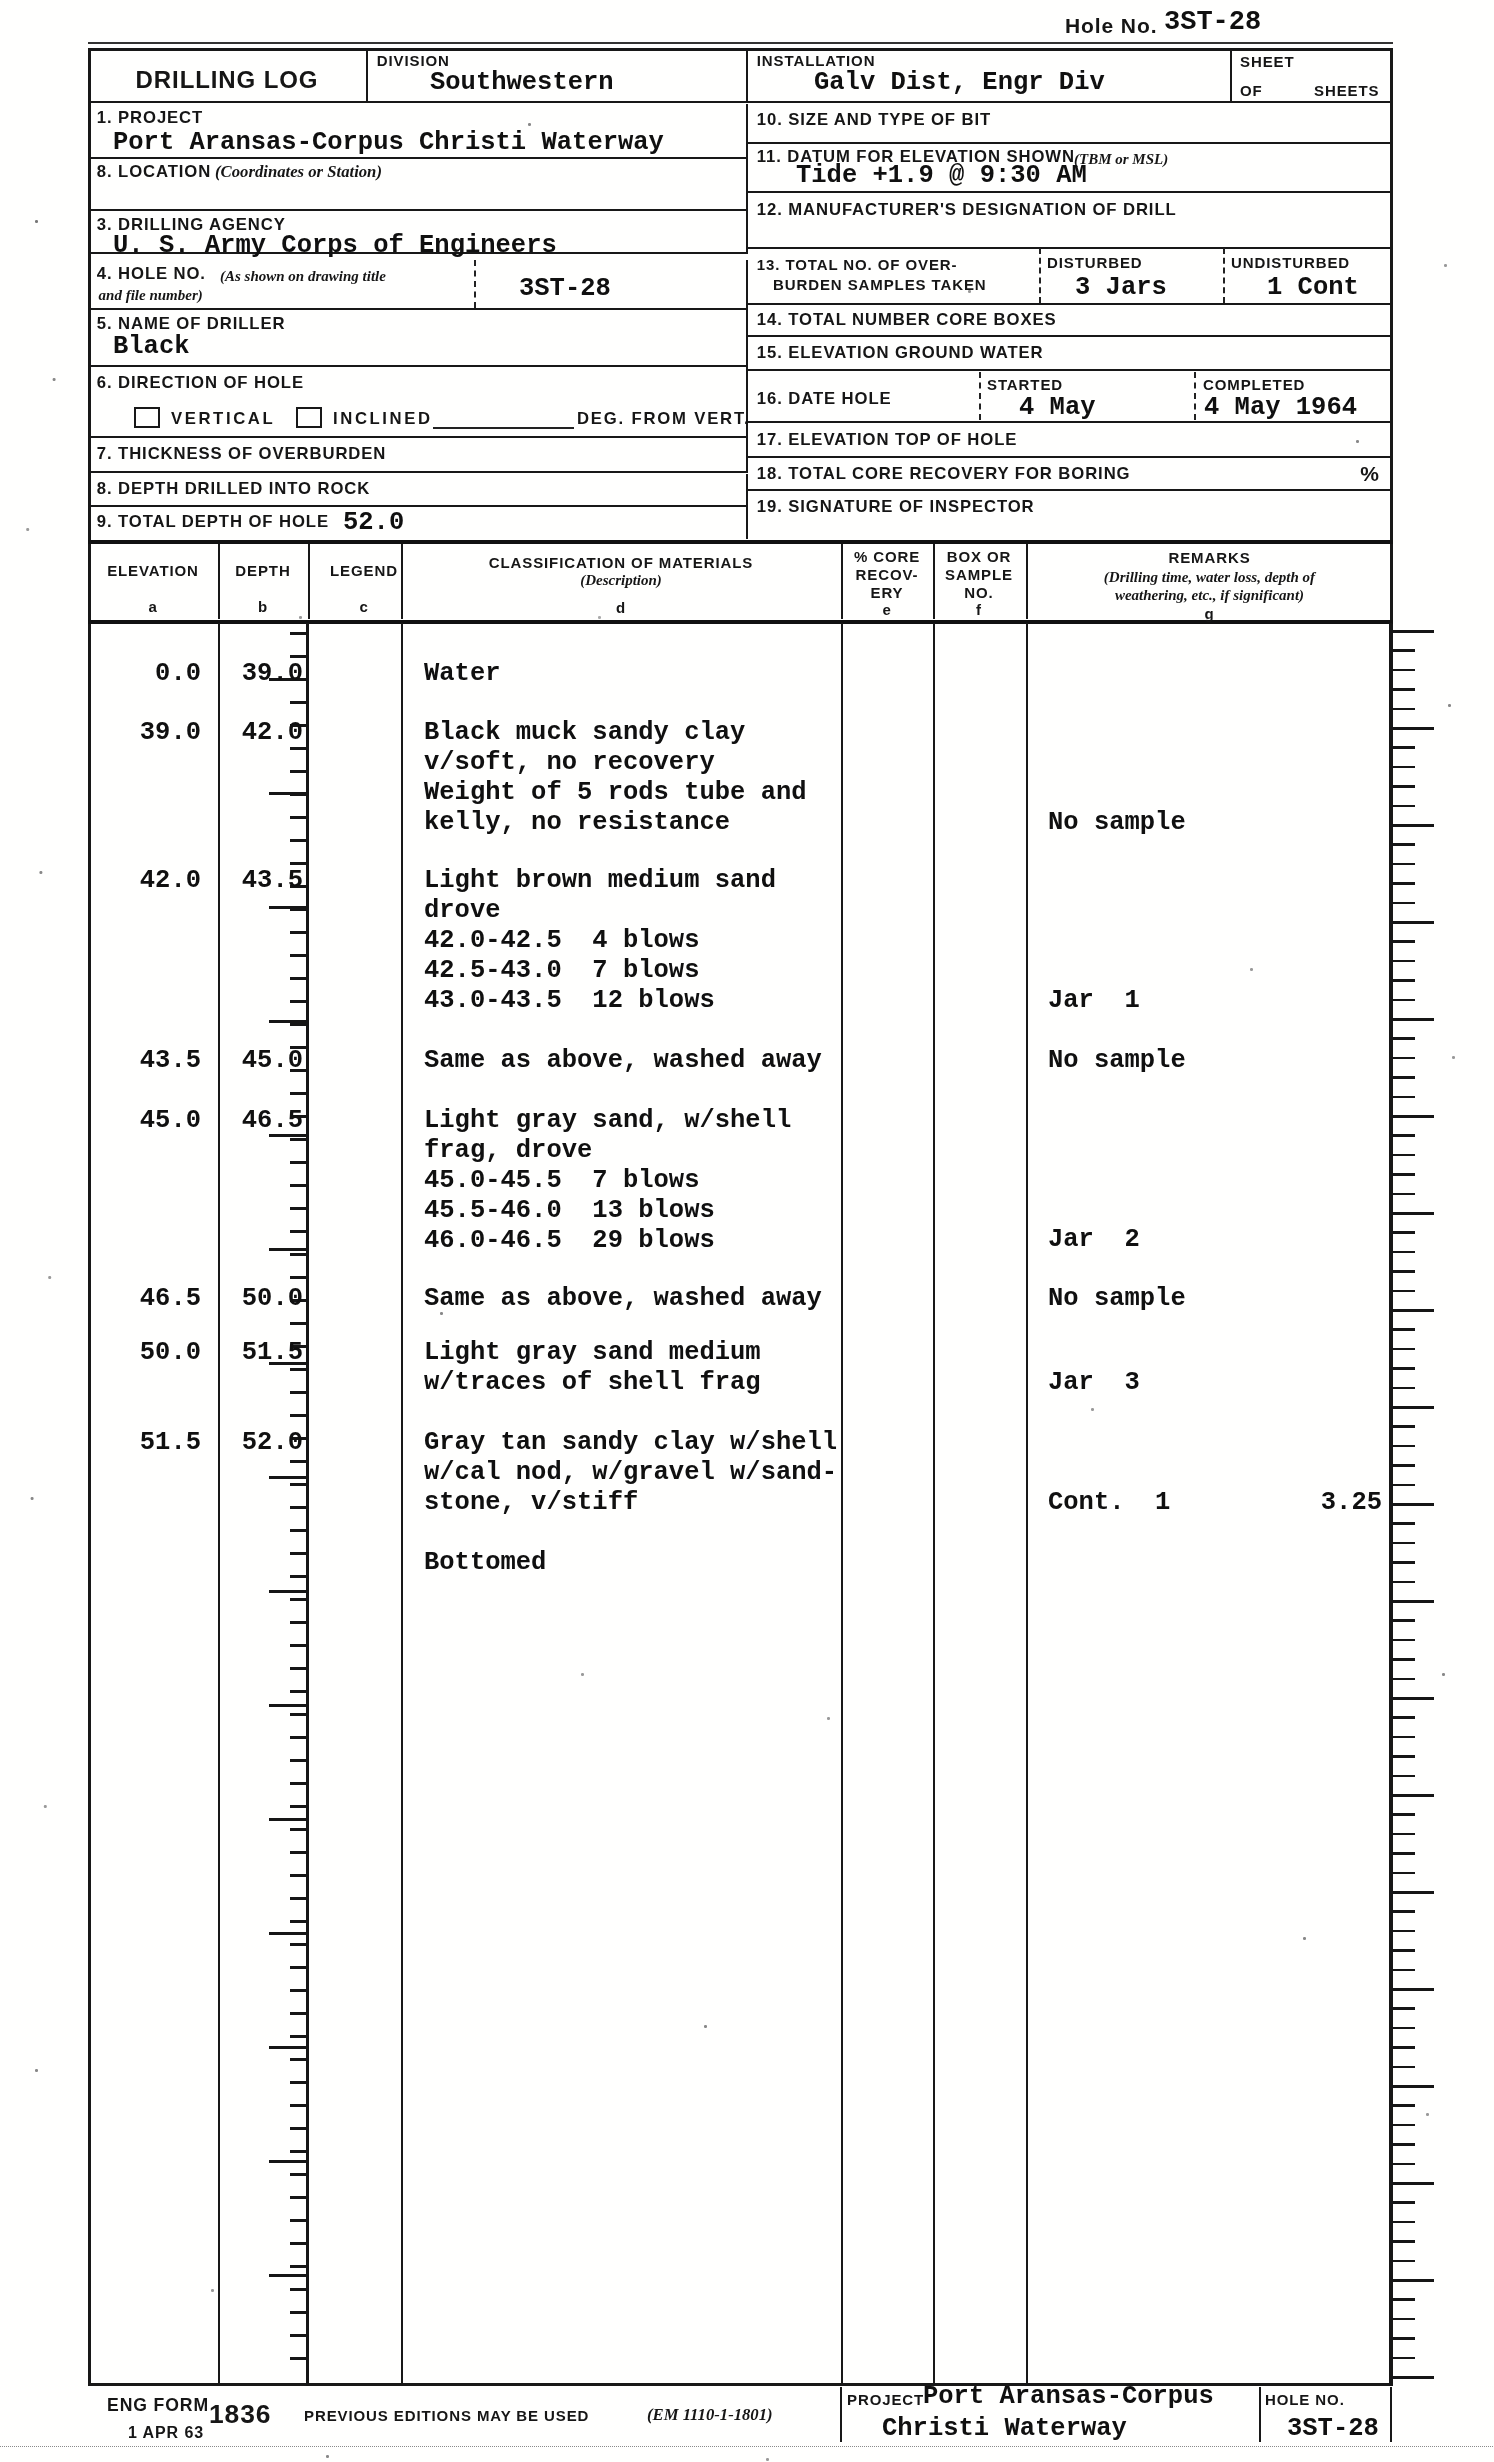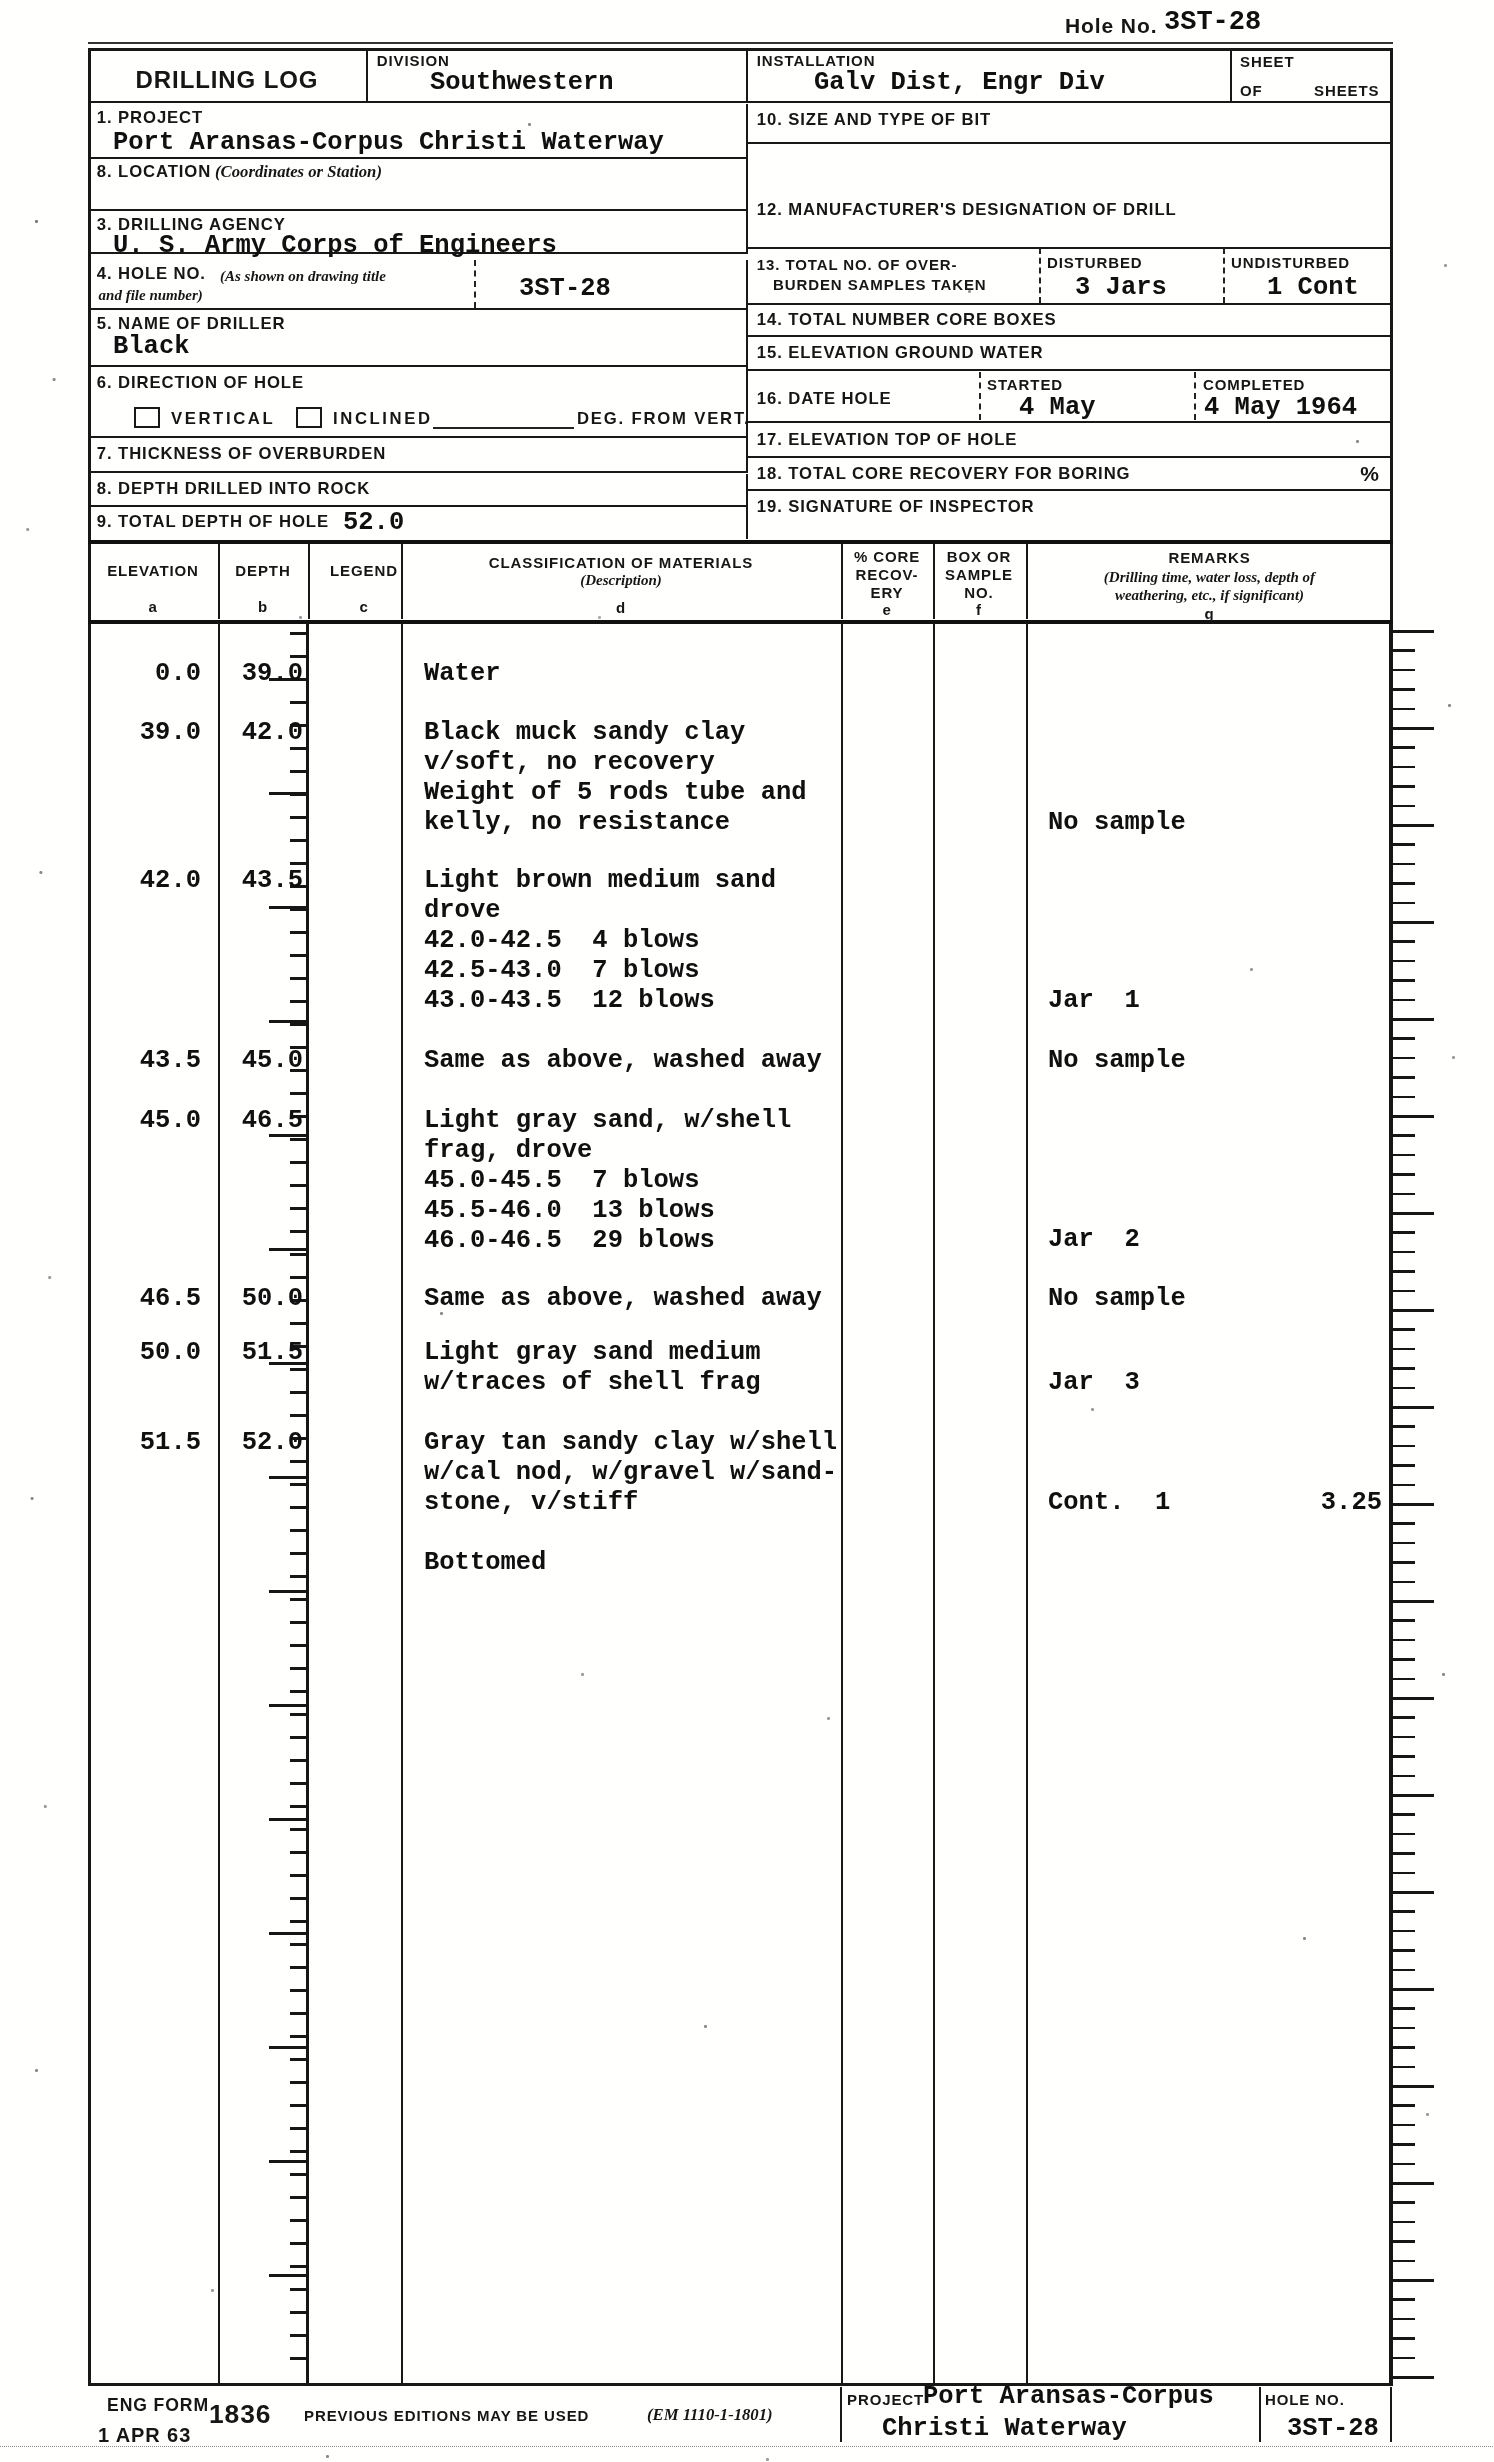--- a/index.html
+++ b/index.html
@@ -109,20 +109,25 @@
   <div class="abs row-l" style="left:88px;top:474px;width:660px;height:33px;">
     <div class="lbl" style="margin:6.2px 0 0 8.8px;">8. DEPTH DRILLED INTO ROCK</div>
   </div>
   <div class="abs row-l" style="left:88px;top:506px;width:660px;height:33px;border-bottom:none;">
     <span class="lbl" style="position:absolute;left:8.8px;top:7px;">9. TOTAL DEPTH OF HOLE</span>
     <span class="typed" style="position:absolute;left:255px;top:1.8px;">52.0</span>
   </div>
 
   <div class="abs row-r" style="left:748px;top:104px;width:644px;height:40px;">
     <div class="lbl" style="margin:7px 0 0 8.8px;">10. SIZE AND TYPE OF BIT</div>
+  </div>
+  <div class="abs row-r" style="left:748px;top:143px;width:644px;height:50px;">
+    <span class="lbl" style="position:absolute;left:8.8px;top:5.3px;">11. DATUM FOR ELEVATION SHOWN</span>
+    <span class="note-sm" style="position:absolute;left:326px;top:7px;">(TBM or MSL)</span>
+    <div class="typed" style="margin:17.6px 0 0 48px;">Tide +1.9 @ 9:30 AM</div>
   </div>
   <div class="abs row-r" style="left:748px;top:194px;width:644px;height:55px;">
     <div class="lbl" style="margin:7px 0 0 8.8px;">12. MANUFACTURER'S DESIGNATION OF DRILL</div>
   </div>
   <div class="abs row-r" style="left:748px;top:248px;width:644px;height:57px;">
     <div class="lbl-sm" style="margin:8.8px 0 0 8.8px;">13. TOTAL NO. OF OVER-</div>
     <div class="lbl-sm" style="margin:3.5px 0 0 25px;">BURDEN SAMPLES TAKEN</div>
     <div class="abs dashv" style="left:291px;top:0;height:55px;"></div>
     <span class="lbl-sm" style="position:absolute;left:299px;top:7px;">DISTURBED</span>
     <span class="typed" style="position:absolute;left:327px;top:25px;">3 Jars</span>
@@ -256,21 +261,21 @@
       <div class="abs typed" style="left: 1048px; top: 1488px;">Cont.  1</div>
       <div class="abs typed" style="right: 113px; top: 1488px; text-align: right;">3.25</div>
       <div class="abs typed" style="left: 424px; top: 1548px; white-space: pre;">Bottomed</div>
     </div>
 
   <div class="abs solv" style="left:840px;top:2387px;height:55px;"></div>
   <div class="abs solv" style="left:1259px;top:2387px;height:55px;"></div>
   <div class="abs solv" style="left:1390px;top:2387px;height:55px;"></div>
   <span class="abs lbl" style="left:107px;top:2396px;font-size:17.6px;">ENG FORM</span>
   <span class="abs lbl" style="left:209px;top:2400px;font-size:26.4px;">1836</span>
-  <span class="abs lbl-sm" style="left:98px;top:2424px;font-size:20px;">1 APR 63</span>
+  <span class="abs lbl-sm" style="left:128px;top:2424px;font-size:16px;">1 APR 63</span>
   <span class="abs lbl-sm" style="left:304px;top:2408px;">PREVIOUS EDITIONS MAY BE USED</span>
   <span class="abs note" style="left:647px;top:2406px;">(EM 1110-1-1801)</span>
   <span class="abs lbl-sm" style="left:847px;top:2392px;">PROJECT</span>
   <span class="abs typed" style="left:923px;top:2382px;">Port Aransas-Corpus</span>
   <span class="abs typed" style="left:882px;top:2414px;">Christi Waterway</span>
   <span class="abs lbl-sm" style="left:1265px;top:2392px;">HOLE NO.</span>
   <span class="abs typed" style="left:1287px;top:2414px;">3ST-28</span>
 
   <div class="abs tear"></div>
   <div class="abs speckles"></div>

